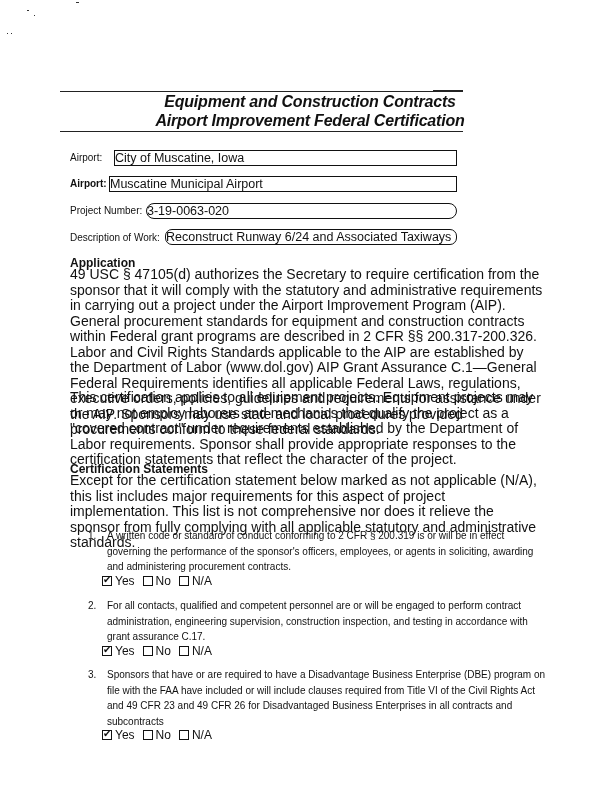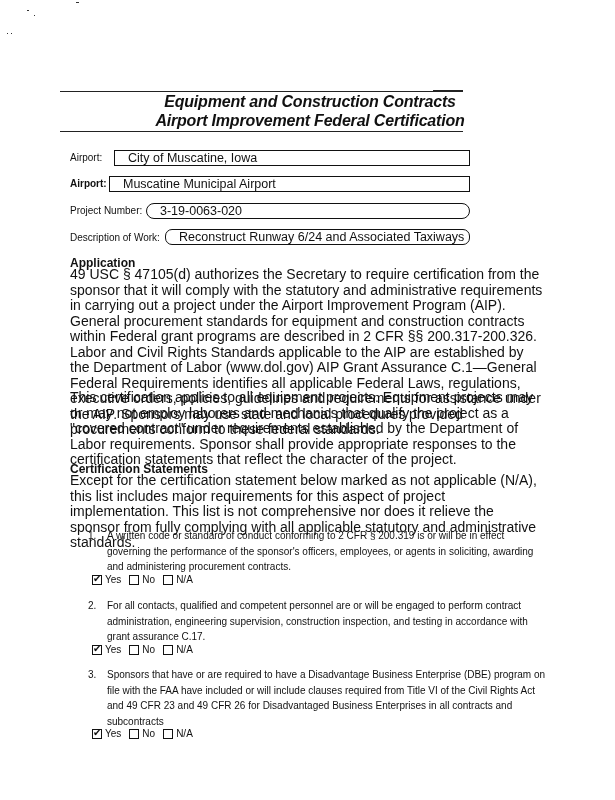--- a/index.html
+++ b/index.html
@@ -4,28 +4,28 @@
 <style>
   html, body { margin: 0; padding: 0; background: #ffffff; }
   body { width: 615px; height: 800px; position: relative; overflow: hidden;
          font-family: "Liberation Sans", sans-serif; color: #111; }
   .speck { position: absolute; background: #333; }
   .rule { position: absolute; height: 1px; background: #222; }
   .title { position: absolute; left: 60px; width: 500px; text-align: center;
            font-weight: bold; font-size: 16px; letter-spacing: -0.2px; font-style: italic; }
   .field-label { position: absolute; font-size: 10px; left: 70px; }
   .field-box { position: absolute; border: 1px solid #111; height: 14px;
-               font-size: 12.5px; line-height: 14px; padding-left: 13px; box-sizing: content-box;
+               font-size: 12.5px; line-height: 14px; padding-left: 0; box-sizing: content-box;
                white-space: nowrap; overflow: hidden; }
   .heading { position: absolute; left: 70px; font-weight: bold; font-size: 12px; }
   .para { position: absolute; left: 70px; width: 475px; font-size: 14px; line-height: 15.5px; }
   .item { position: absolute; left: 88px; width: 460px; font-size: 10px; line-height: 15.5px; }
   .item .num { position: absolute; left: 0; top: 0; }
   .item .txt { position: absolute; left: 19px; top: 0; width: 440px; }
-  .checks { position: absolute; left: 92px; font-size: 10px; display: flex; align-items: center; }
+  .checks { position: absolute; left: 102px; font-size: 12px; display: flex; align-items: center; }
   .cb { display: inline-block; width: 10px; height: 10px; border: 1px solid #111;
         margin-right: 3px; position: relative; box-sizing: border-box; }
   .cb.checked::after { content: "\2714"; position: absolute; left: 0px; top: -3px; font-size: 10px; line-height: 12px; }
   .opt { display: inline-flex; align-items: center; margin-right: 8px; }
   .footer { position: absolute; left: 70px; top: 799px; font-size: 7.5px; }
 </style>
 </head>
 <body>
 
 <div class="speck" style="left:27px;top:10px;width:2px;height:1px;"></div>

